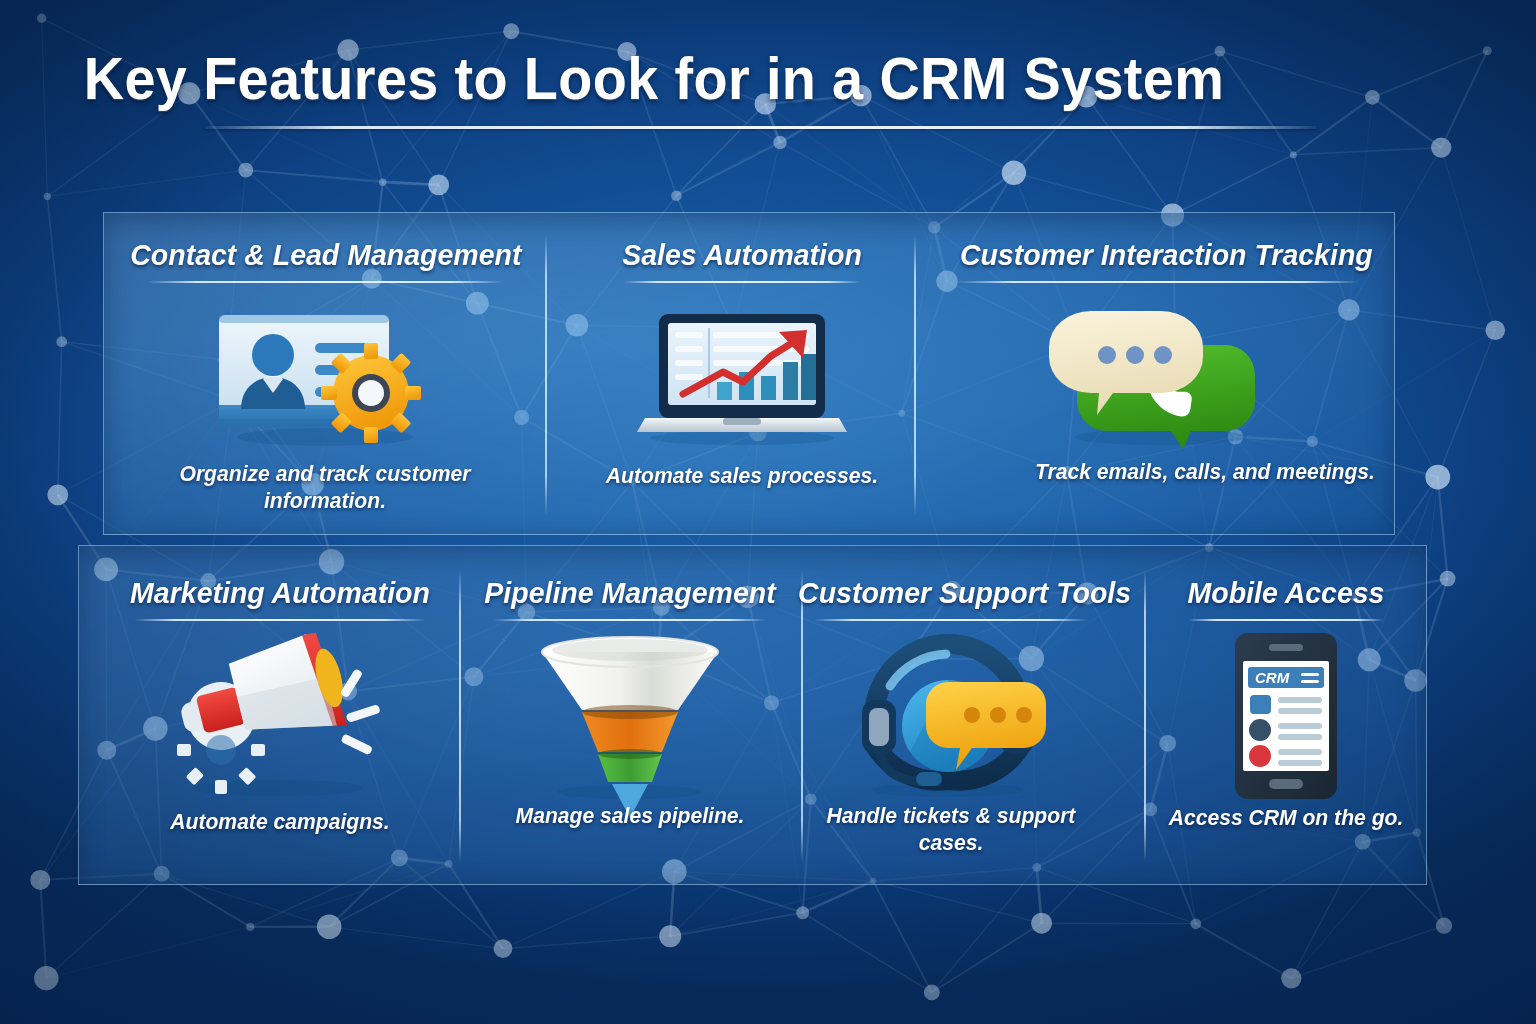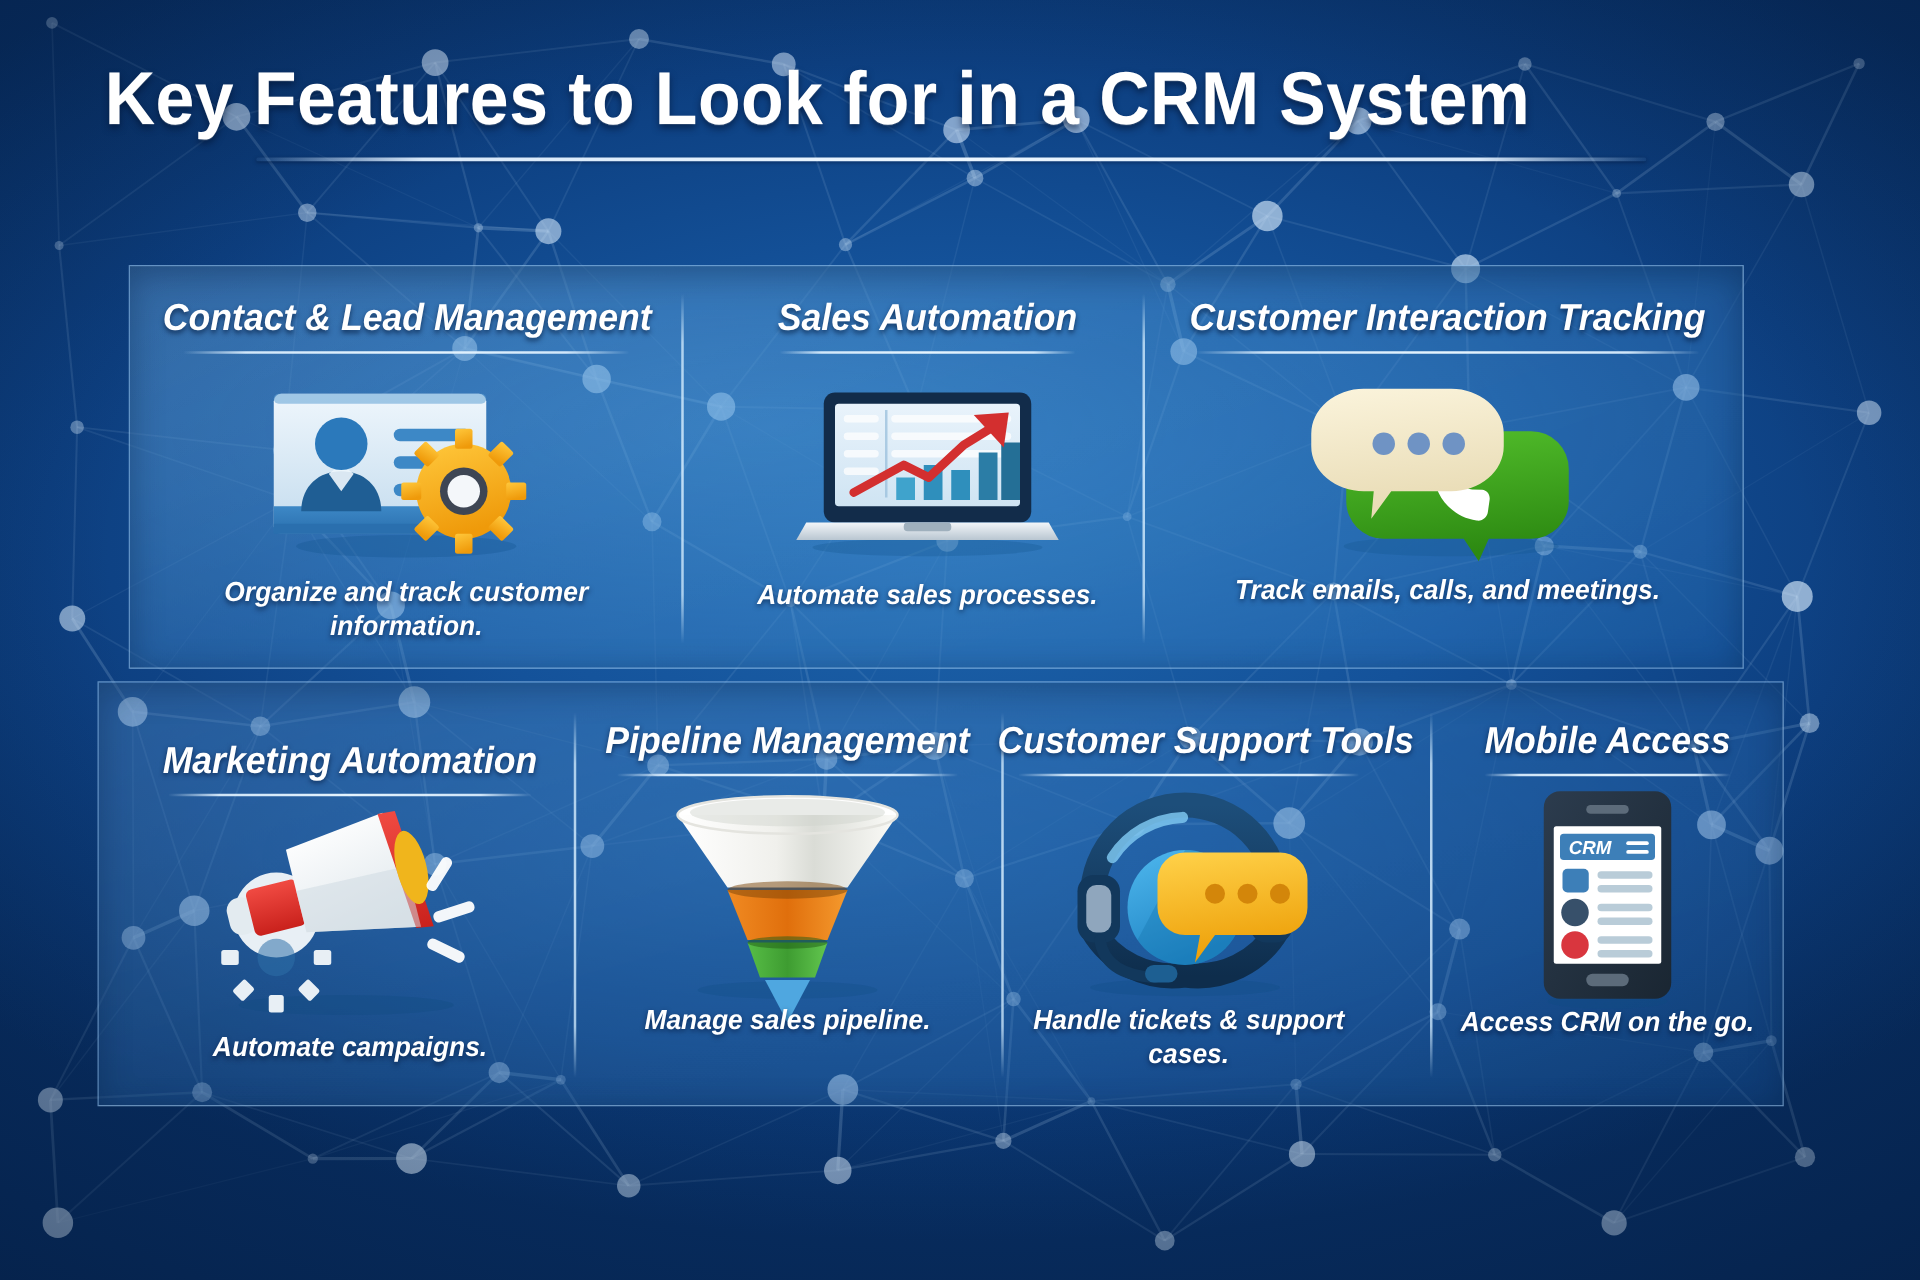--- a/index.html
+++ b/index.html
@@ -557,21 +557,21 @@
       </g>
       <path d="M52 84 L92 62 L112 72 L140 46 L166 30" fill="none" stroke="#d32f2f" stroke-width="7" stroke-linecap="round" stroke-linejoin="round"></path>
       <path d="M148 22 L176 20 L172 48 Z" fill="#d32f2f"></path>
       <path d="M14 108 h194 l8 14 H6 Z" fill="url(#lapBase)"></path>
       <rect x="92" y="108" width="38" height="7" rx="3" fill="#9fb0bd"></rect>
     </svg>
   </div>
   <div class="card-desc" style="font-size:22px;margin-top:10px;">Automate sales processes.</div>
 </div>
 
-<div class="card" style="left:932px;top:238px;width:452px;">
+<div class="card" style="left:932px;top:238px;width:452px;text-align:right;">
   <div class="card-title" style="font-size:30px;">Customer Interaction Tracking</div>
   <div class="card-rule" style="width:402px;"></div>
   <div class="icon-slot" style="height:150px;margin-top:16px;">
     <svg width="222" height="146" viewBox="0 0 222 146">
       <defs>
         <linearGradient id="bCream" x1="0" y1="0" x2="0.2" y2="1">
           <stop offset="0" stop-color="#fbf4dc"></stop>
             <stop offset="1" stop-color="#e8dbb4"></stop>
         </linearGradient>
         <linearGradient id="bGreen" x1="0" y1="0" x2="0.2" y2="1">
@@ -594,21 +594,21 @@
   </div>
   <div class="card-desc" style="font-size:22px;margin-top:10px;">Track emails, calls, and meetings.</div>
 </div>
 
 <div class="panel panel-bot">
   <div class="vdiv" style="left:380px;top:24px;height:292px;"></div>
   <div class="vdiv" style="left:722px;top:24px;height:292px;"></div>
   <div class="vdiv" style="left:1065px;top:24px;height:292px;"></div>
 </div>
 
-<div class="card" style="left:108px;top:592px;width:344px;">
+<div class="card" style="left:108px;top:576px;width:344px;">
   <div class="card-title" style="font-size:30px;">Marketing Automation</div>
   <div class="card-rule" style="width:290px;"></div>
   <div class="icon-slot" style="height:170px;margin-top:14px;">
     <svg width="238" height="156" viewBox="0 0 238 156">
       <defs>
         <linearGradient id="mCone" x1="0" y1="0" x2="0.2" y2="1">
           <stop offset="0" stop-color="#ffffff"></stop>
             <stop offset="1" stop-color="#dfe7ec"></stop>
         </linearGradient>
         <linearGradient id="mRed" x1="0" y1="0" x2="0" y2="1">

